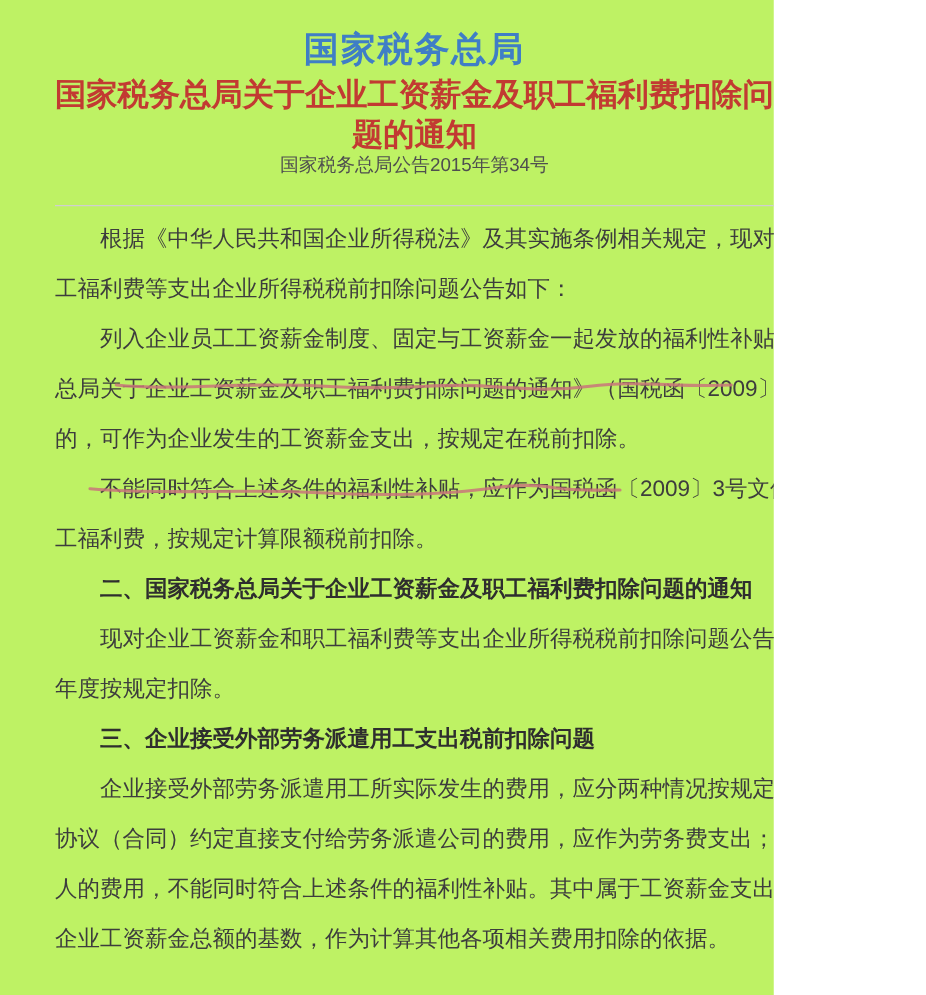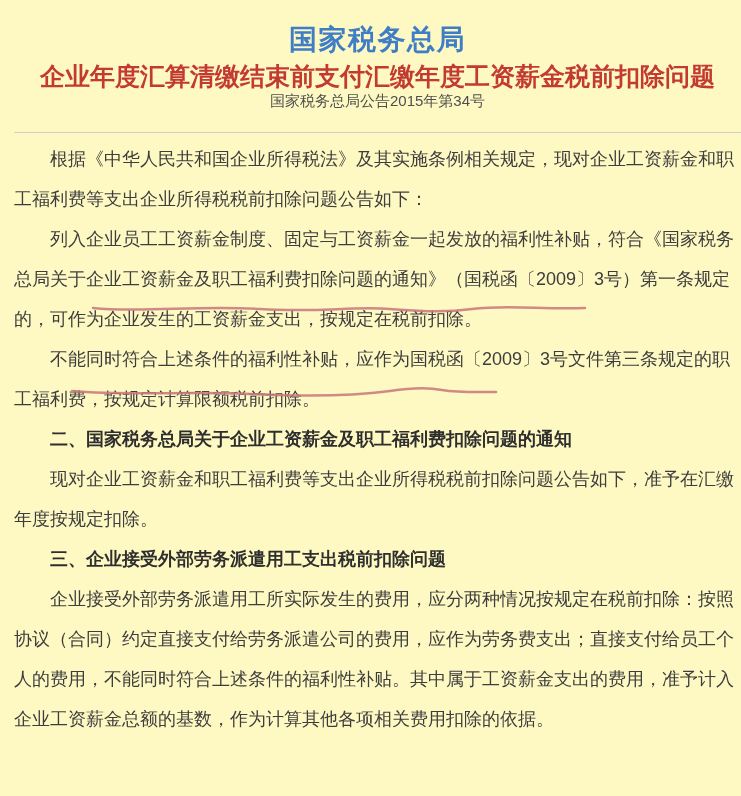--- a/index.html
+++ b/index.html
@@ -1,23 +1,24 @@
 <!DOCTYPE html>
 <html style="--agency_blue: #3f7ec6; --title_red: #c23a32; --doc_number_gray: #4f4f4f; --body_text: #3d3d3d; --heading_text: #2e2e2e; --divider_gray: #cfcfcf; --underline_red: #c9767a;"><head>
 <meta charset="utf-8">
 <style>
   html, body { margin: 0; padding: 0; background: #ffffff; }
   .page {
     position: relative;
-    width: 741px;
+    width: 619px;
     height: 796px;
     overflow: hidden;
-    background: #fef9c3;
+    background: #bef264;
     font-family: "Liberation Sans", "DejaVu Sans", sans-serif;
     box-sizing: border-box;
+    padding-left: 30px;
   }
   .header {
     padding-top: 24px;
     padding-left: 14px;
     text-align: center;
   }
   .agency-title {
     font-size: 28px;
     font-weight: bold;
     letter-spacing: 1.5px;
@@ -75,21 +76,21 @@
   .annotation-1 { left: 90px; top: 301px; }
   .annotation-2 { left: 70px; top: 383px; }
 </style>
 </head>
 <body>
 
 <div class="page">
 
   <div class="header">
     <div class="agency-title">国家税务总局</div>
-    <div class="doc-title">企业年度汇算清缴结束前支付汇缴年度工资薪金税前扣除问题</div>
+    <div class="doc-title">国家税务总局关于企业工资薪金及职工福利费扣除问题的通知</div>
     <div class="doc-number">国家税务总局公告2015年第34号</div>
   </div>
 
   <hr class="divider">
 
   <div class="body-text">
     <p>根据《中华人民共和国企业所得税法》及其实施条例相关规定，现对企业工资薪金和职工福利费等支出企业所得税税前扣除问题公告如下：</p>
 
     <p>列入企业员工工资薪金制度、固定与工资薪金一起发放的福利性补贴，符合《国家税务总局关于企业工资薪金及职工福利费扣除问题的通知》（国税函〔2009〕3号）第一条规定的，可作为企业发生的工资薪金支出，按规定在税前扣除。</p>
     <p>不能同时符合上述条件的福利性补贴，应作为国税函〔2009〕3号文件第三条规定的职工福利费，按规定计算限额税前扣除。</p>

